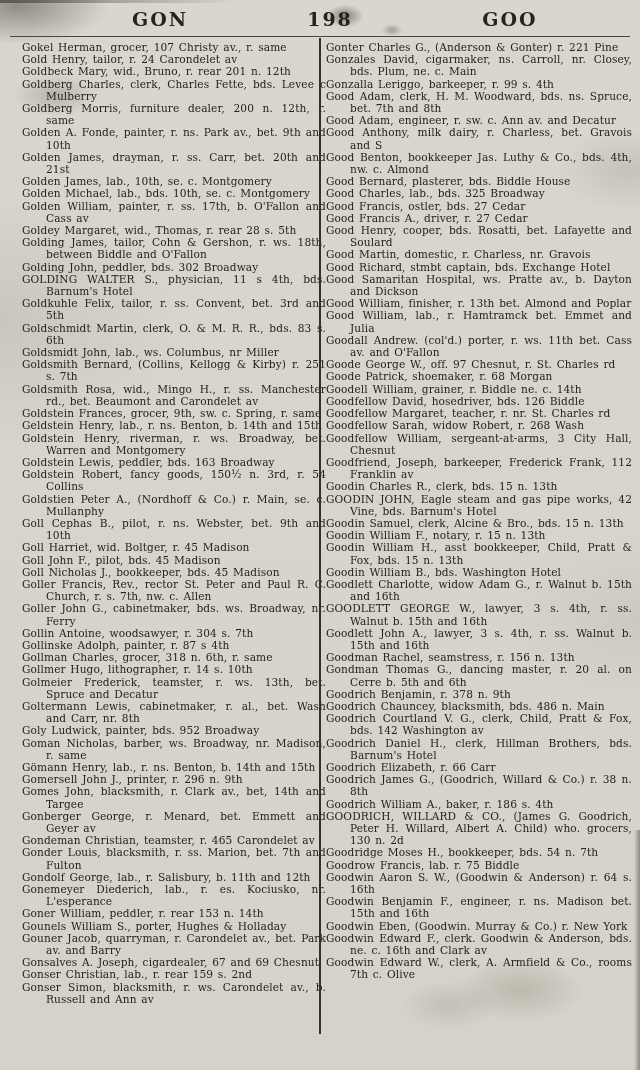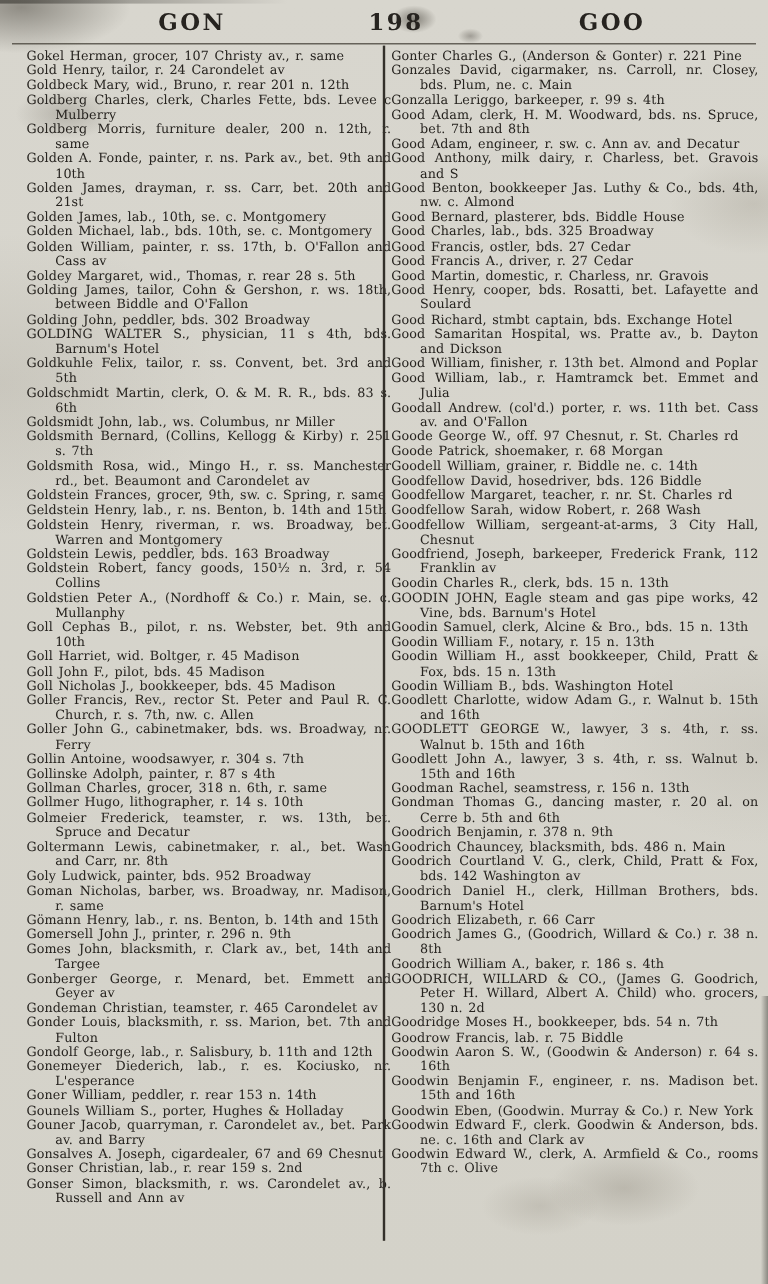--- a/index.html
+++ b/index.html
@@ -157,22 +157,22 @@
         <p class="entry">Gonzales David, cigarmaker, ns. Carroll, nr. Closey, bds. Plum, ne. c. Main</p>
         <p class="entry">Gonzalla Leriggo, barkeeper, r. 99 s. 4th</p>
         <p class="entry">Good Adam, clerk, H. M. Woodward, bds. ns. Spruce, bet. 7th and 8th</p>
         <p class="entry">Good Adam, engineer, r. sw. c. Ann av. and Decatur</p>
         <p class="entry">Good Anthony, milk dairy, r. Charless, bet. Gravois and S</p>
         <p class="entry">Good Benton, bookkeeper Jas. Luthy &amp; Co., bds. 4th, nw. c. Almond</p>
         <p class="entry">Good Bernard, plasterer, bds. Biddle House</p>
         <p class="entry">Good Charles, lab., bds. 325 Broadway</p>
         <p class="entry">Good Francis, ostler, bds. 27 Cedar</p>
         <p class="entry">Good Francis A., driver, r. 27 Cedar</p>
+        <p class="entry">Good Henry, cooper, bds. Rosatti, bet. Lafayette and Soulard</p>
         <p class="entry">Good Martin, domestic, r. Charless, nr. Gravois</p>
-        <p class="entry">Good Henry, cooper, bds. Rosatti, bet. Lafayette and Soulard</p>
         <p class="entry">Good Richard, stmbt captain, bds. Exchange Hotel</p>
         <p class="entry">Good Samaritan Hospital, ws. Pratte av., b. Dayton and Dickson</p>
         <p class="entry">Good William, finisher, r. 13th bet. Almond and Poplar</p>
         <p class="entry">Good William, lab., r. Hamtramck bet. Emmet and Julia</p>
         <p class="entry">Goodall Andrew. (col'd.) porter, r. ws. 11th bet. Cass av. and O'Fallon</p>
         <p class="entry">Goode George W., off. 97 Chesnut, r. St. Charles rd</p>
         <p class="entry">Goode Patrick, shoemaker, r. 68 Morgan</p>
         <p class="entry">Goodell William, grainer, r. Biddle ne. c. 14th</p>
         <p class="entry">Goodfellow David, hosedriver, bds. 126 Biddle</p>
         <p class="entry">Goodfellow Margaret, teacher, r. nr. St. Charles rd</p>

